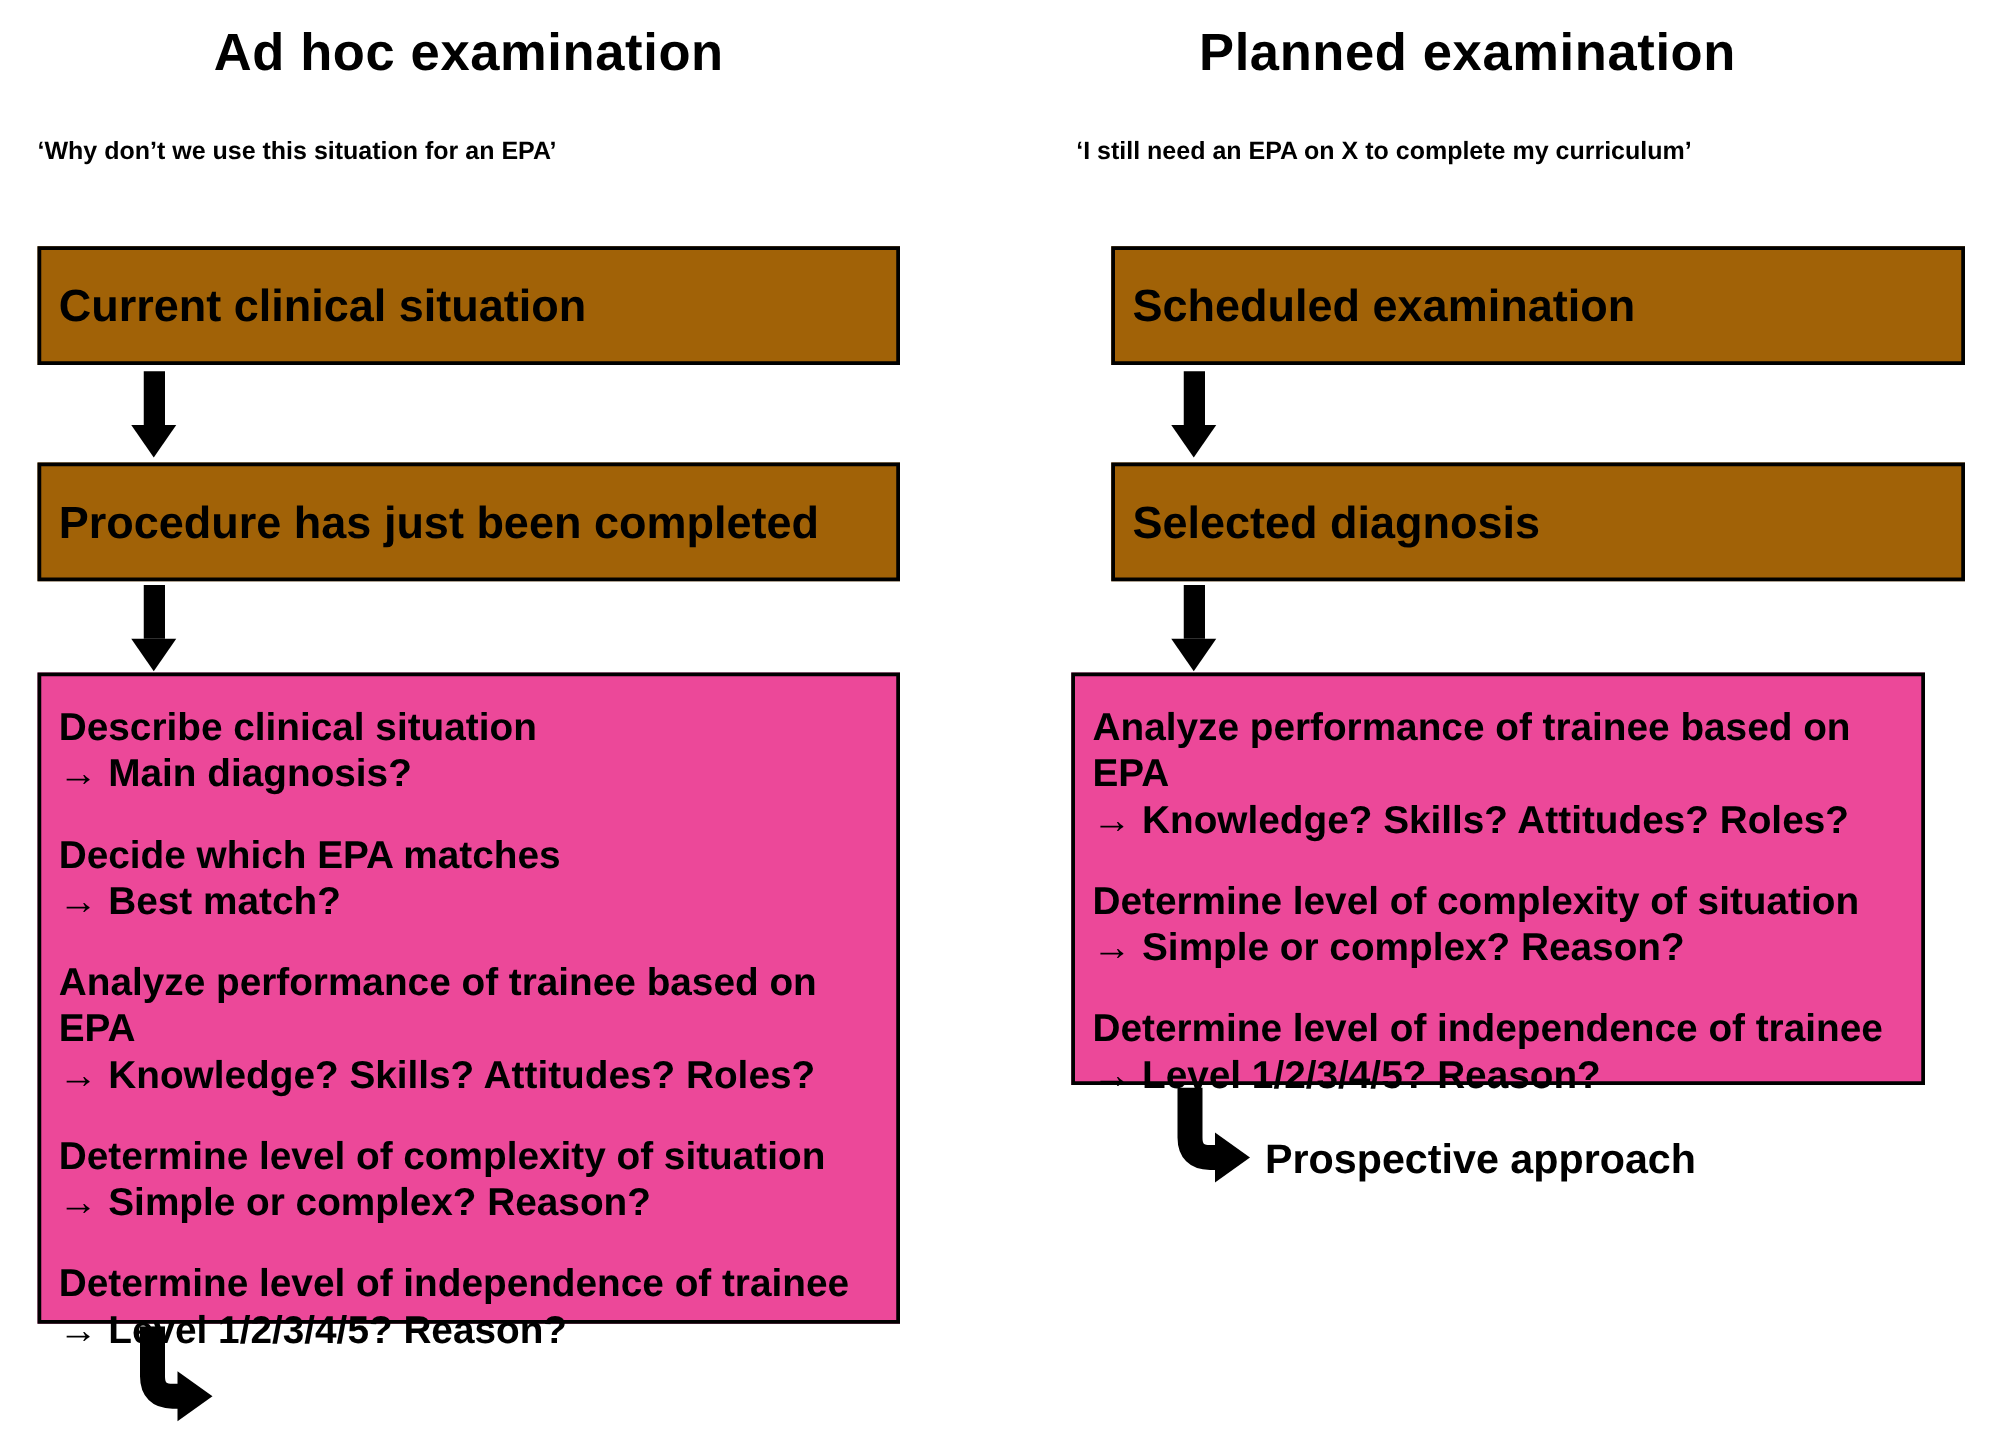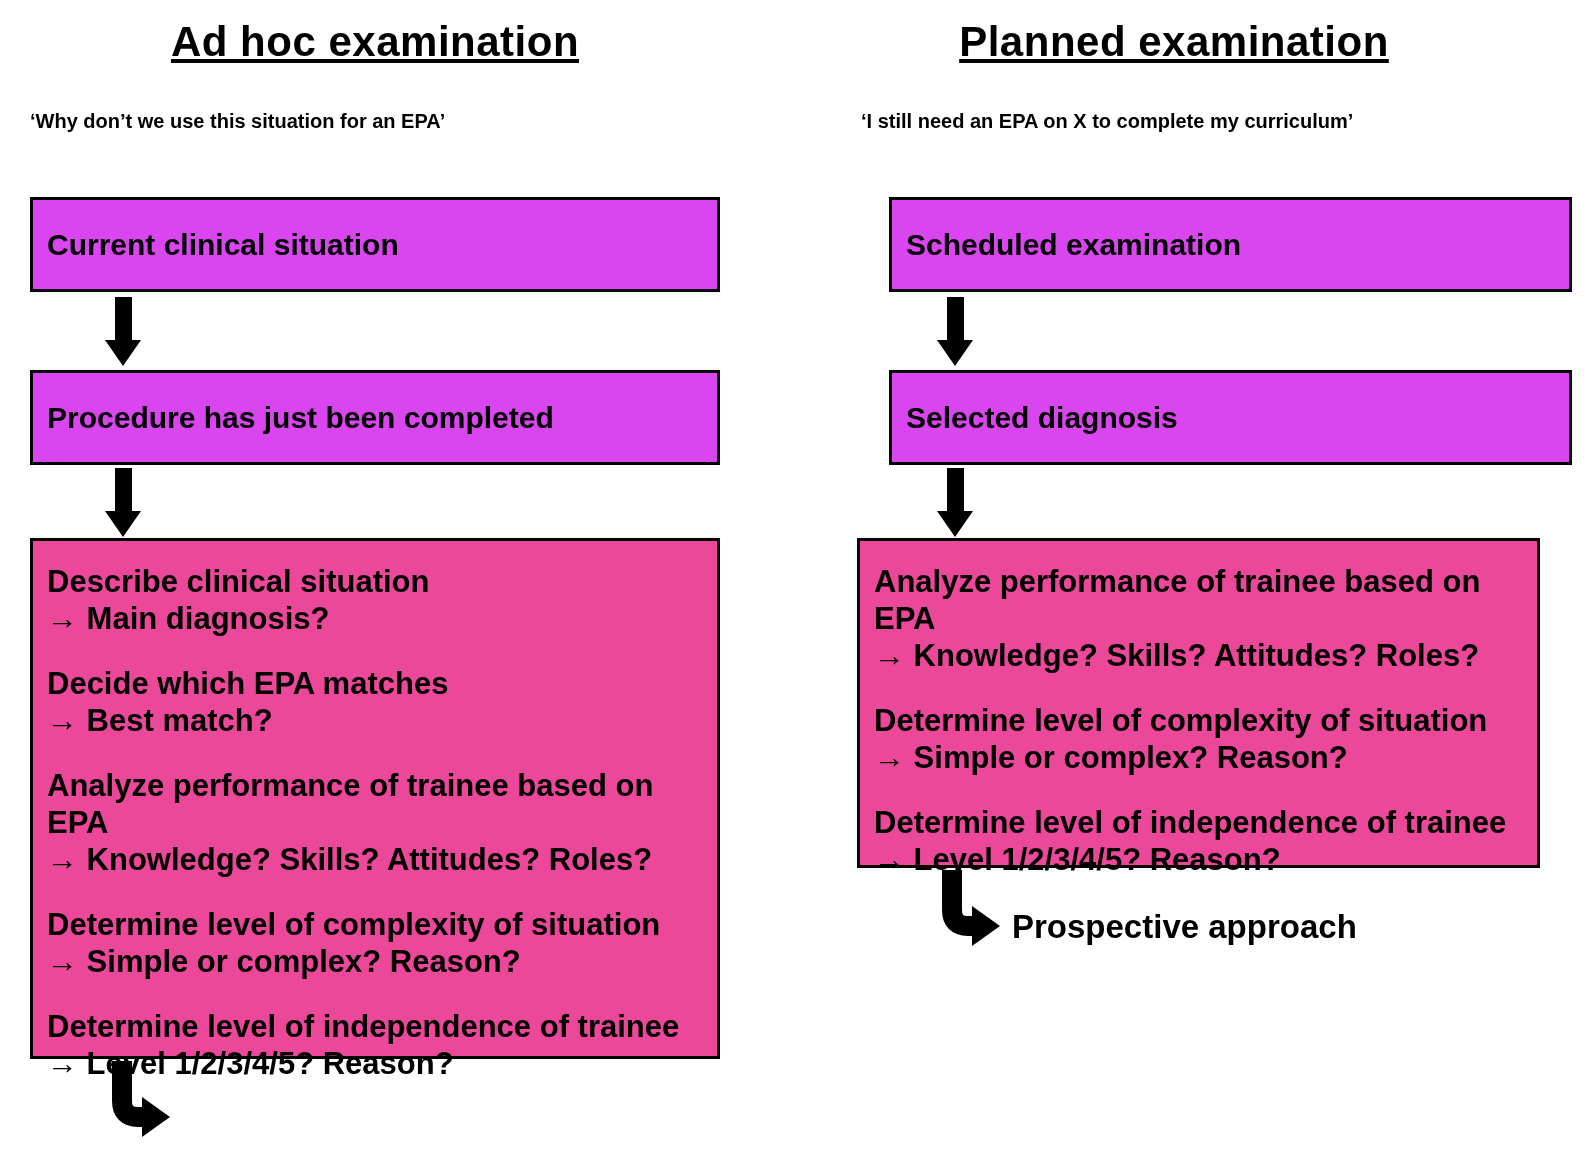--- a/index.html
+++ b/index.html
@@ -8,39 +8,39 @@
     width:1595px;height:1161px;
     background:#ffffff;
     color:#000000;
     font-family:"Liberation Sans",sans-serif;
     font-weight:bold;
     overflow:hidden;
   }
   .col-title{
     position:absolute;top:18px;
     font-size:42px;line-height:48px;
-    text-align:center;letter-spacing:0.5px;text-decoration:underline;
+    text-align:center;letter-spacing:0.5px;
   }
   .col-title.left{left:30px;width:690px;}
   .col-title.right{left:819px;width:710px;}
   .col-quote{
     position:absolute;top:103px;
     font-size:20px;line-height:36px;
     text-align:left;white-space:nowrap;
   }
   .col-quote.left{left:30px;width:690px;}
   .col-quote.right{left:845px;width:710px;margin-left:16px;}
   .fbox{
     position:absolute;
     box-sizing:border-box;
     border:3px solid #000000;
-    background:#d946ef;
+    background:#a16207;
     display:flex;align-items:center;
     padding:12px 14px;
-    font-size:30px;line-height:37px;
+    font-size:36px;line-height:37px;
   }
   .fbox.lcol{left:30px;width:690px;}
   .fbox.rcol{left:857px;width:683px;margin-left:32px;}
   .row1{top:197px;height:95px;}
   .row2{top:370px;height:95px;}
   .bigbox{
     position:absolute;
     box-sizing:border-box;
     border:3px solid #000000;
     background:#ec4899;

